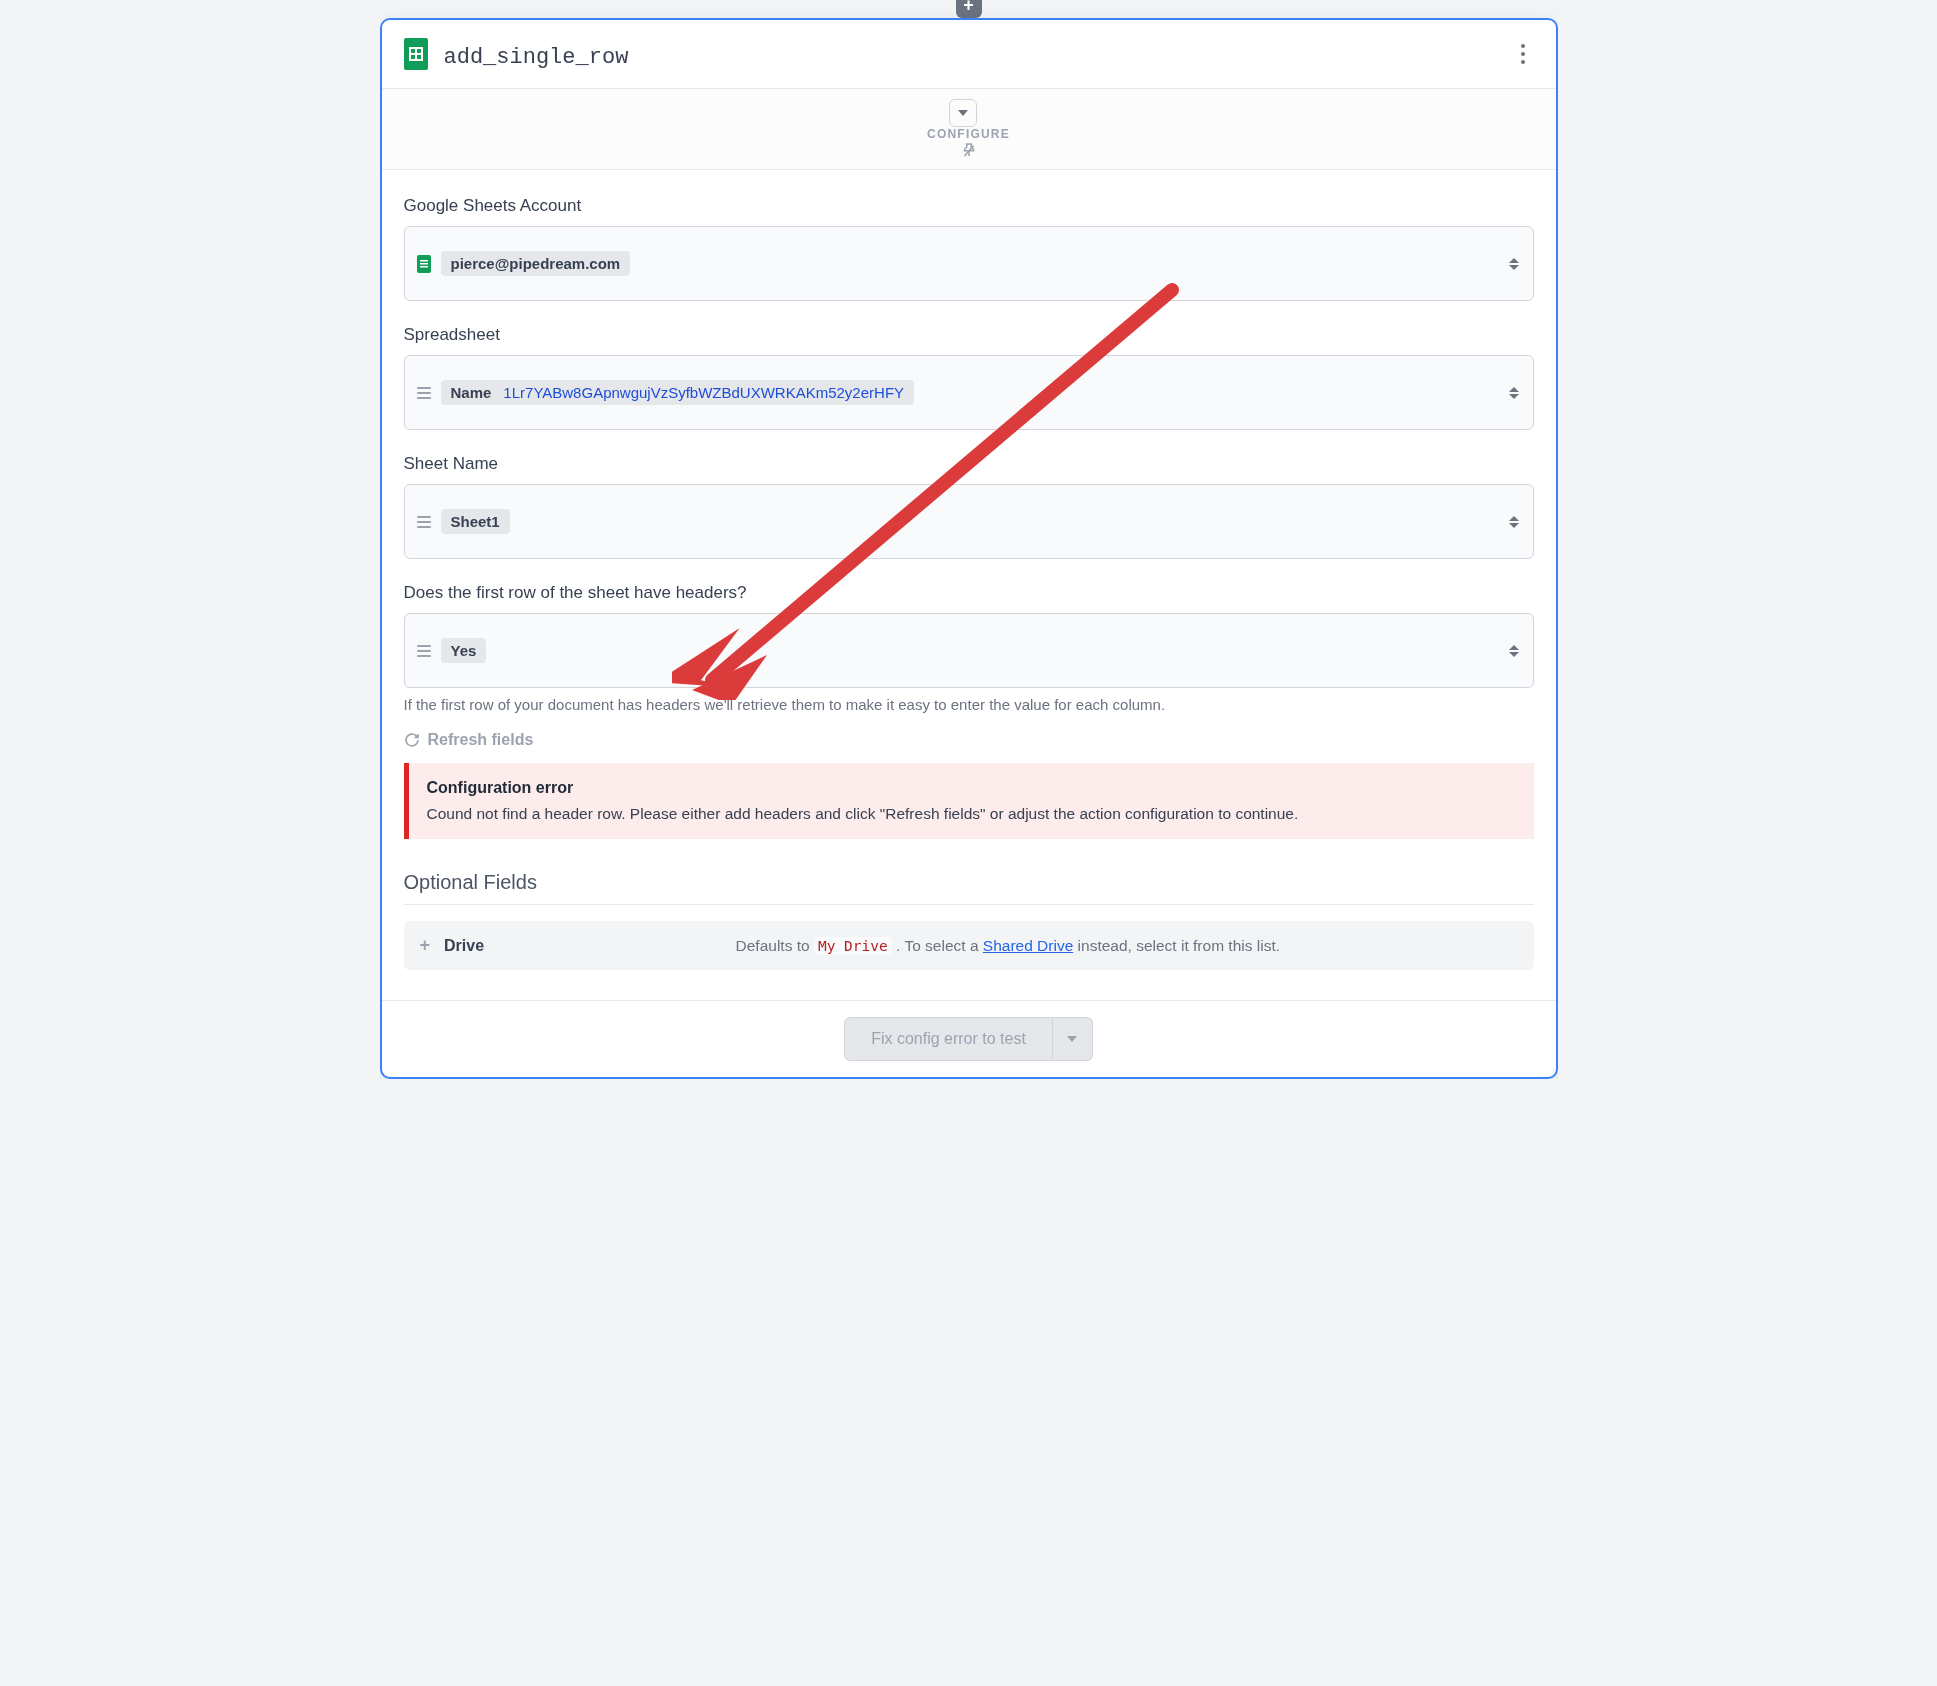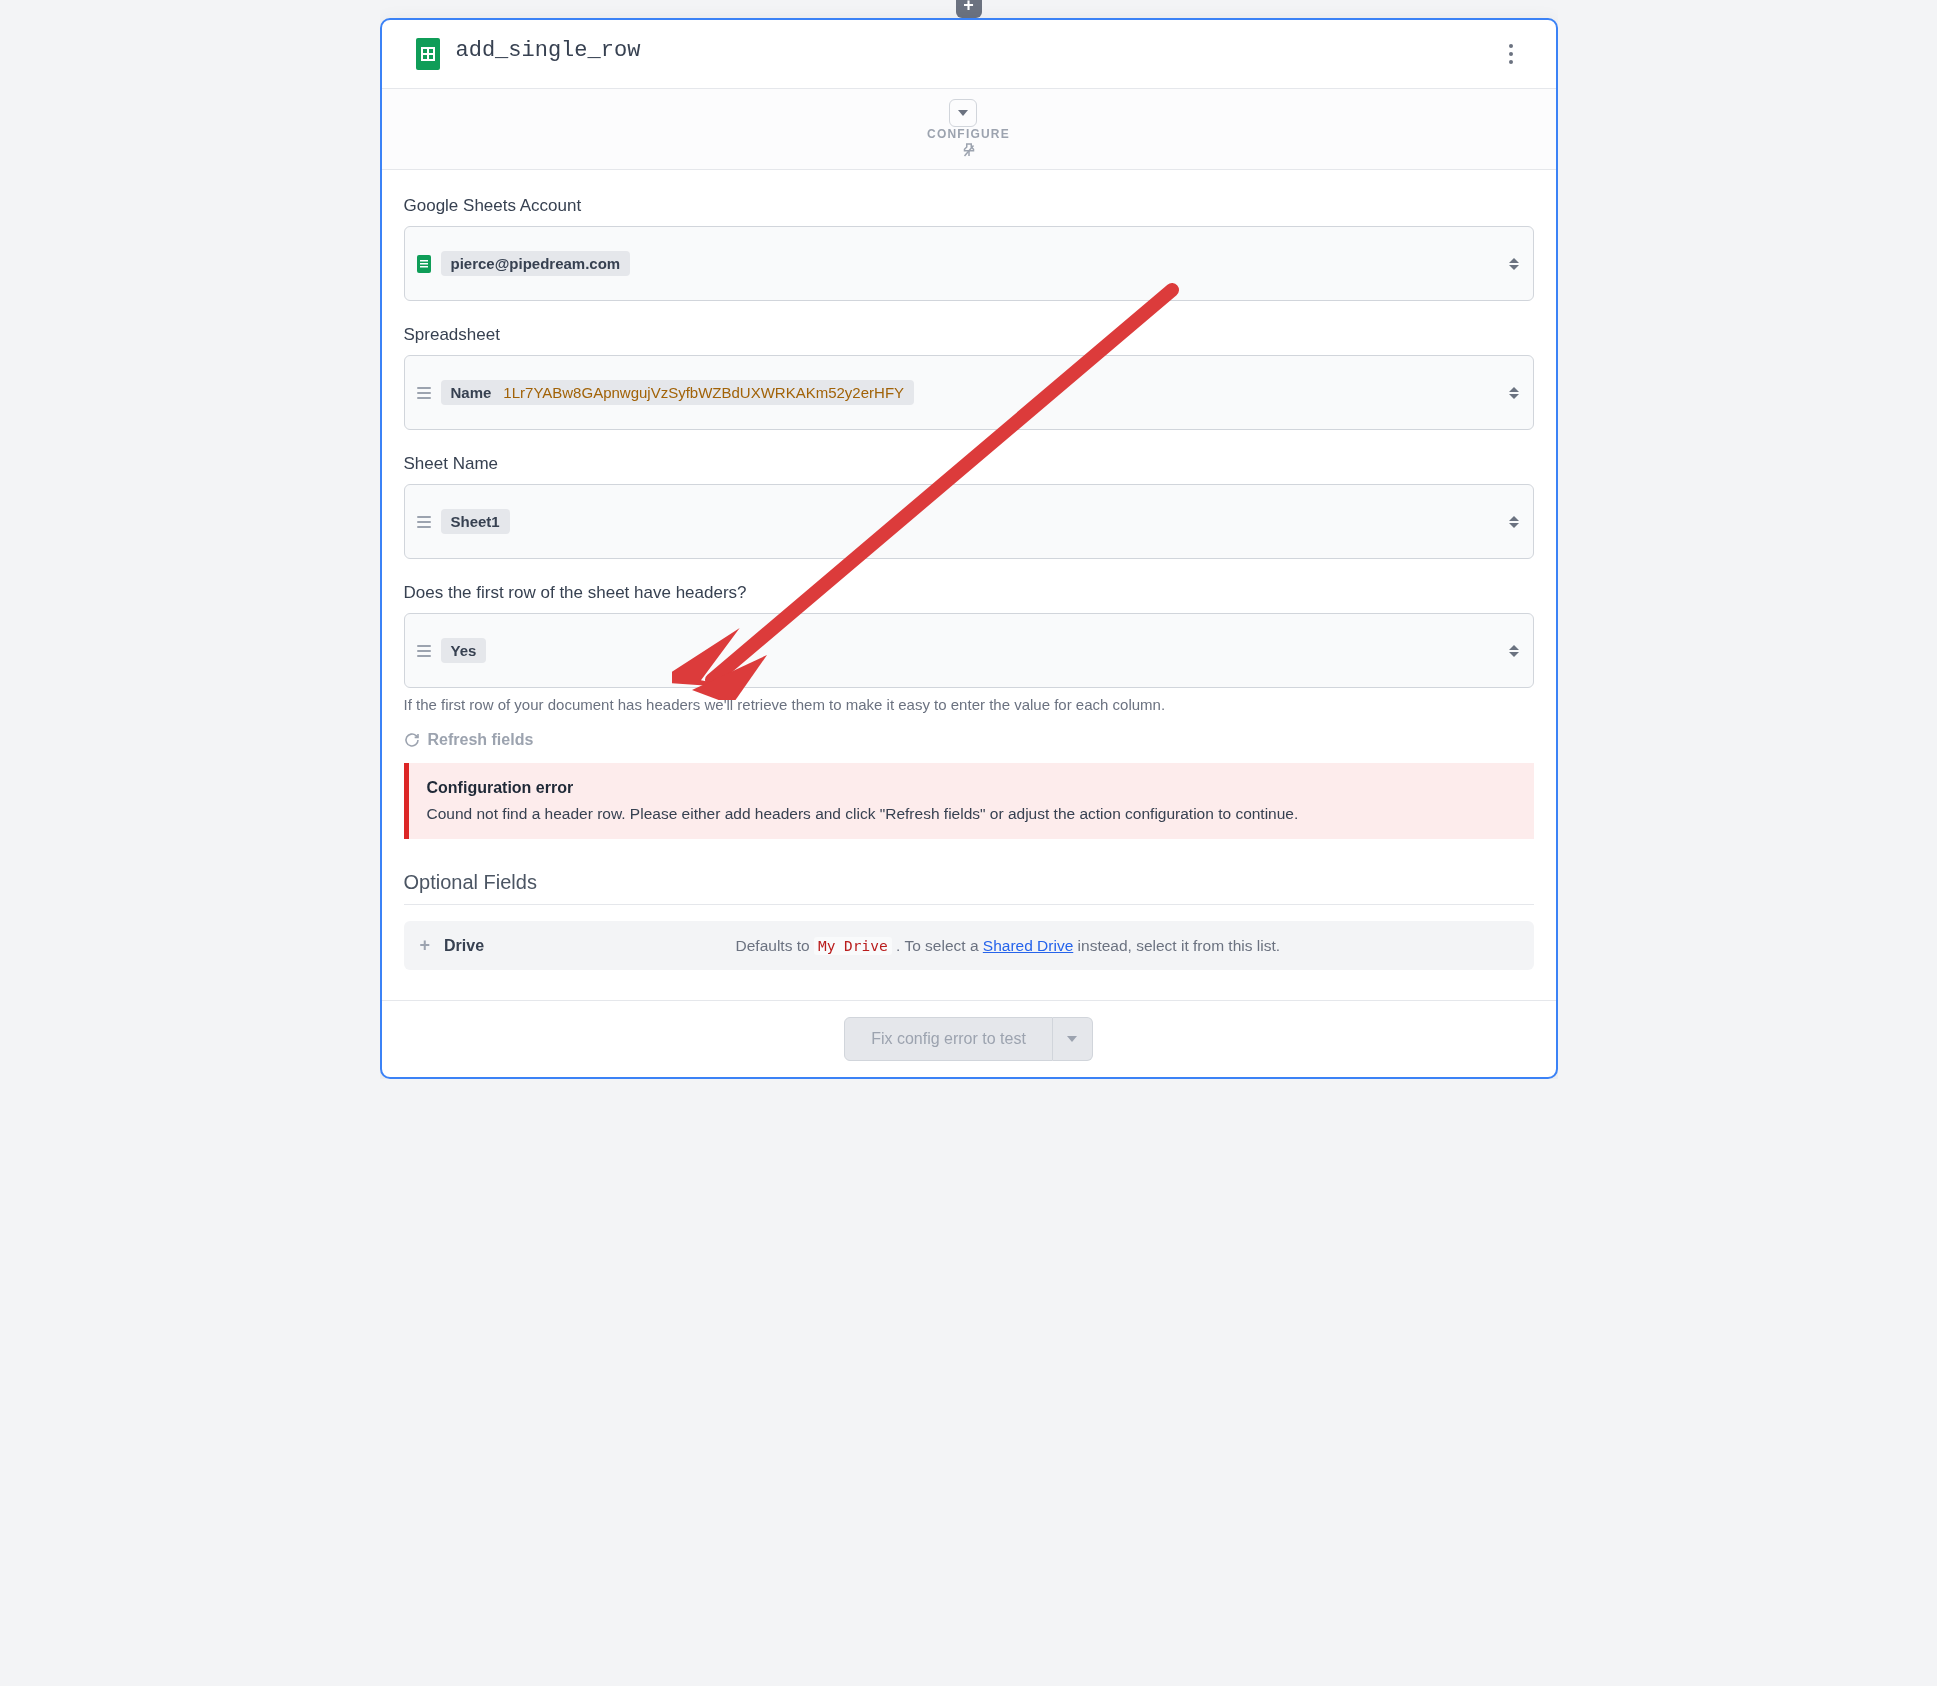--- a/index.html
+++ b/index.html
@@ -64,22 +64,22 @@
   .card {
     position: relative;
     margin-top: 18px;
     background: #fff;
     border: 2px solid #3b82f6;
     border-radius: 10px;
     box-shadow: 0 4px 20px rgba(0,0,0,0.08);
   }
   .card-header {
     display: flex;
-    align-items: flex-start;
-    padding: 18px 34px;
+    align-items: flex-end;
+    padding: 18px 22px;
     border-bottom: 1px solid #e5e7eb;
   }
   .sheets-icon {
     width: 24px;
     height: 32px;
     background: #0f9d58;
     border-radius: 2px;
     position: relative;
     display: flex;
     align-items: center;
@@ -204,21 +204,21 @@
     border-radius: 4px;
     padding: 4px 10px;
     font-size: 15px;
     font-weight: 600;
     color: #374151;
     display: inline-flex;
     align-items: center;
     gap: 6px;
   }
   .pill-secondary {
-    color: #a16207;
+    color: #1d4ed8;
     font-weight: 400;
     margin-left: 6px;
   }
   .list-icon {
     width: 14px;
     height: 12px;
     display: inline-flex;
     flex-direction: column;
     justify-content: space-between;
     margin-right: 10px;

